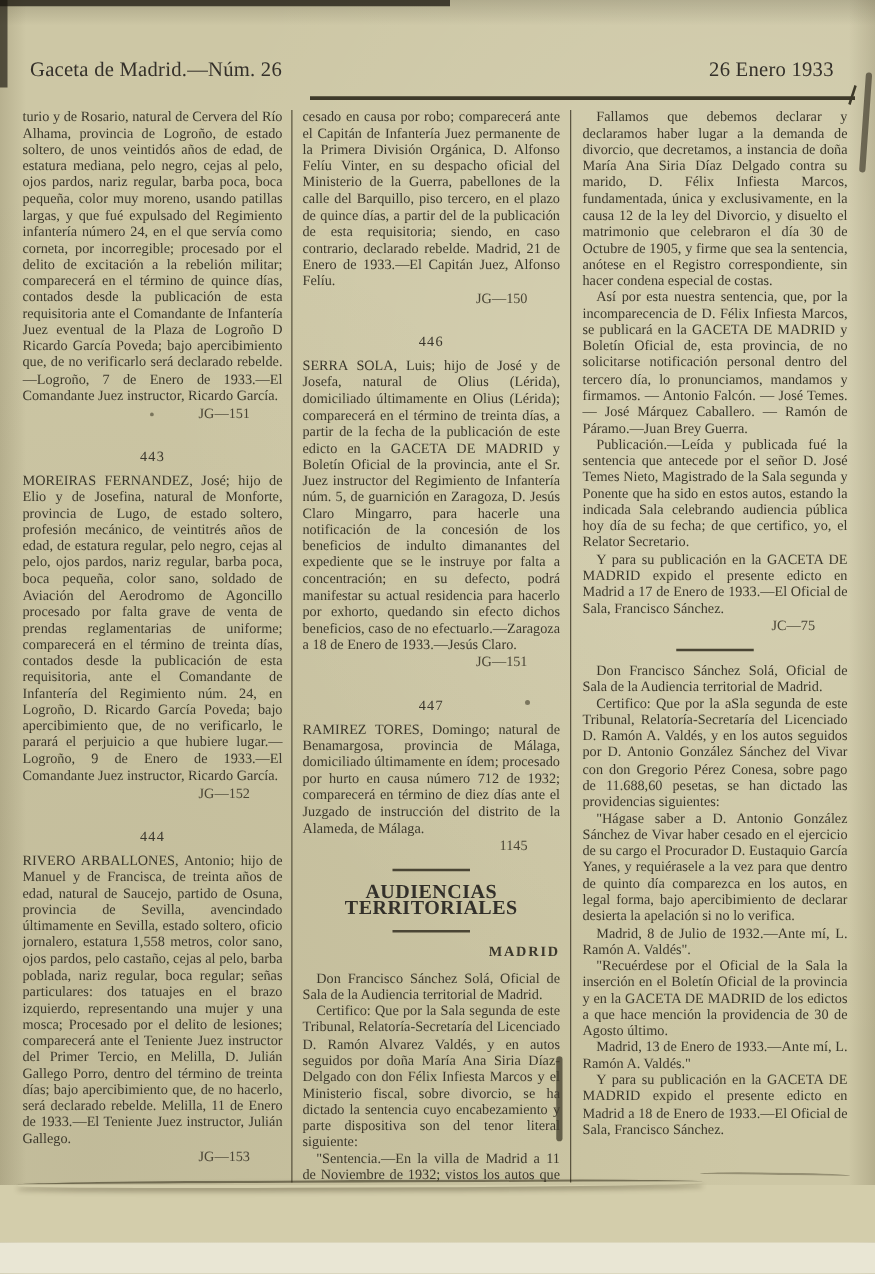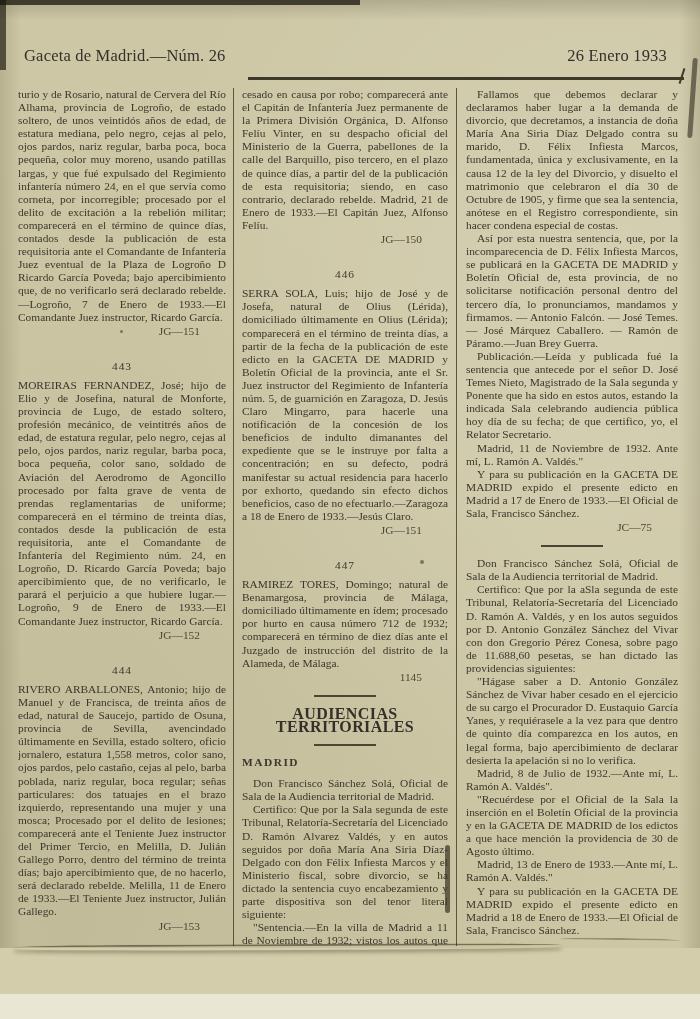--- a/index.html
+++ b/index.html
@@ -54,21 +54,21 @@
   .col-1{width:208px;padding-right:7px;border-right:1px solid #5b5540;}
   .col-2{width:206px;padding:0 8px;border-right:1px solid #5b5540;}
   .col-3{width:212px;padding-left:9px;}
 
   .p{margin:0;text-indent:11px;}
   .cont{margin:0;text-indent:0;}
   .ref{margin:1px 0 2px;text-align:right;padding-right:26px;color:#4a4536;}
   .num{margin:22px 0 6px;text-align:center;letter-spacing:1px;color:#3a362c;}
   .rule{width:62px;border:0;border-top:2px solid #4a4534;margin:11px auto 10px;}
   .title{margin:4px 0 2px;text-align:center;font-weight:bold;font-size:16px;letter-spacing:0.4px;color:#33302a;}
-  .sub{margin:6px 0 8px;text-align:left;font-weight:bold;letter-spacing:1.5px;}
+  .sub{margin:6px 0 8px;text-align:right;font-weight:bold;letter-spacing:1.5px;}
 </style>
 </head>
 <body>
 
 <div class="paper"></div>
 <div class="band-mid"></div>
 <div class="band-bottom"></div>
 <div class="corner-tl"></div>
 <div class="edge-l"></div>
 <div class="mark-right"></div>
@@ -110,21 +110,20 @@
       <hr class="rule">
       <div class="sub">MADRID</div>
       <p class="p">Don Francisco Sánchez Solá, Oficial de Sala de la Audiencia territorial de Madrid.</p>
       <p class="p">Certifico: Que por la Sala segunda de este Tribunal, Relatoría-Secretaría del Licenciado D. Ramón Alvarez Valdés, y en autos seguidos por doña María Ana Siria Díaz-Delgado con don Félix Infiesta Marcos y el Ministerio fiscal, sobre divorcio, se ha dictado la sentencia cuyo encabezamiento y parte dispositiva son del tenor literal siguiente:</p>
       <p class="p">"Sentencia.—En la villa de Madrid a 11 de Noviembre de 1932; vistos los autos que ante Nos penden, remitidos por el Juez de primera instancia número 3, de esta capital, y seguidos entre partes: de la una, como demandante, doña María Ana Siria Diaz Delgado, mayor de edad, casada, sus labores, de esta vecindad, representada por el Procurador D. Mariano García Estebaranz, y defendida por el Letrado D. Manuel Hilario Ayuso; y de la otra, como demandado, D. Félix Infiesta Marcos, mayor de edad, artista, repre-</p>
     </div>
   <div class="col col-3" id="col-2">
       <p class="p">Fallamos que debemos declarar y declaramos haber lugar a la demanda de divorcio, que decretamos, a instancia de doña María Ana Siria Díaz Delgado contra su marido, D. Félix Infiesta Marcos, fundamentada, única y exclusivamente, en la causa 12 de la ley del Divorcio, y disuelto el matrimonio que celebraron el día 30 de Octubre de 1905, y firme que sea la sentencia, anótese en el Registro correspondiente, sin hacer condena especial de costas.</p>
       <p class="p">Así por esta nuestra sentencia, que, por la incomparecencia de D. Félix Infiesta Marcos, se publicará en la GACETA DE MADRID y Boletín Oficial de, esta provincia, de no solicitarse notificación personal dentro del tercero día, lo pronunciamos, mandamos y firmamos. — Antonio Falcón. — José Temes. — José Márquez Caballero. — Ramón de Páramo.—Juan Brey Guerra.</p>
       <p class="p">Publicación.—Leída y publicada fué la sentencia que antecede por el señor D. José Temes Nieto, Magistrado de la Sala segunda y Ponente que ha sido en estos autos, estando la indicada Sala celebrando audiencia pública hoy día de su fecha; de que certifico, yo, el Relator Secretario.</p>
-      <p class="p">Madrid, 11 de Noviembre de 1932. Ante mí, L. Ramón A. Valdés."</p>
       <p class="p">Y para su publicación en la GACETA DE MADRID expido el presente edicto en Madrid a 17 de Enero de 1933.—El Oficial de Sala, Francisco Sánchez.</p>
       <div class="ref">JC—75</div>
       <hr class="rule">
       <p class="p">Don Francisco Sánchez Solá, Oficial de Sala de la Audiencia territorial de Madrid.</p>
       <p class="p">Certifico: Que por la aSla segunda de este Tribunal, Relatoría-Secretaría del Licenciado D. Ramón A. Valdés, y en los autos seguidos por D. Antonio González Sánchez del Vivar con don Gregorio Pérez Conesa, sobre pago de 11.688,60 pesetas, se han dictado las providencias siguientes:</p>
       <p class="p">"Hágase saber a D. Antonio González Sánchez de Vivar haber cesado en el ejercicio de su cargo el Procurador D. Eustaquio García Yanes, y requiérasele a la vez para que dentro de quinto día comparezca en los autos, en legal forma, bajo apercibimiento de declarar desierta la apelación si no lo verifica.</p>
       <p class="p">Madrid, 8 de Julio de 1932.—Ante mí, L. Ramón A. Valdés".</p>
       <p class="p">"Recuérdese por el Oficial de la Sala la inserción en el Boletín Oficial de la provincia y en la GACETA DE MADRID de los edictos a que hace mención la providencia de 30 de Agosto último.</p>
       <p class="p">Madrid, 13 de Enero de 1933.—Ante mí, L. Ramón A. Valdés."</p>
       <p class="p">Y para su publicación en la GACETA DE MADRID expido el presente edicto en Madrid a 18 de Enero de 1933.—El Oficial de Sala, Francisco Sánchez.</p>

